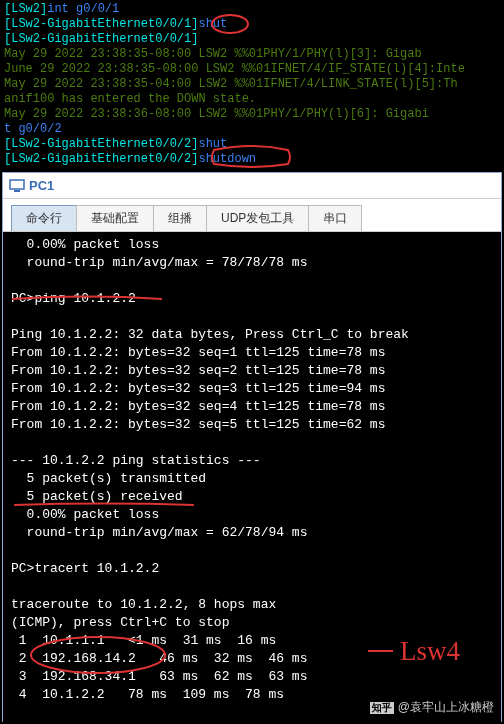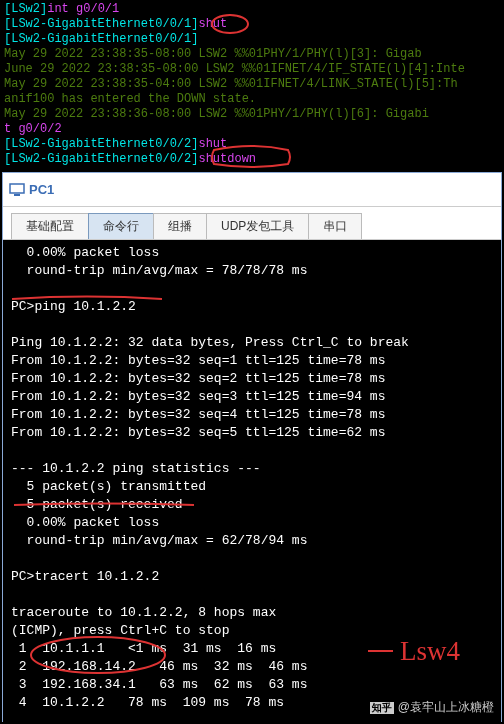--- a/index.html
+++ b/index.html
@@ -11,33 +11,33 @@
     font-size: 12px;
     overflow: hidden;
     position: relative;
   }
   .top-terminal {
     background: #000;
     padding: 2px 4px;
     line-height: 15px;
   }
   .bracket-cyan { color: #00e5e5; }
-  .yellow { color: #d946ef; }
+  .yellow { color: #3b82f6; }
   .cyan { color: #4d7c0f; }
   .window {
     position: absolute;
     top: 172px;
     left: 2px;
     right: 2px;
     bottom: 2px;
     background: #fff;
     border: 1px solid #8aa9d6;
   }
   .titlebar {
-    height: 34px;
+    height: 26px;
     background: #fff;
     display: flex;
     align-items: center;
     padding: 0 6px;
     border-bottom: 1px solid #ccc;
   }
   .titlebar-icon {
     width: 16px;
     height: 14px;
     margin-right: 4px;
@@ -143,22 +143,22 @@
   <div class="titlebar">
     <span class="titlebar-icon">
       <svg viewBox="0 0 16 14">
           <rect x="1" y="1" width="14" height="9" fill="none" stroke="#3b6db5" stroke-width="1.5"></rect>
           <rect x="5" y="11" width="6" height="2" fill="#3b6db5"></rect>
         </svg>
     </span>
     <span class="titlebar-text">PC1</span>
   </div>
   <div class="tabs">
+    <div class="tab active">命令行</div>
     <div class="tab">基础配置</div>
-    <div class="tab active">命令行</div>
     <div class="tab">组播</div>
     <div class="tab">UDP发包工具</div>
     <div class="tab">串口</div>
   </div>
   <div class="console" id="console"><div class="console-line">  0.00% packet loss</div><div class="console-line">  round-trip min/avg/max = 78/78/78 ms</div><div class="console-line">&nbsp;</div><div class="console-line">PC&gt;ping 10.1.2.2</div><div class="console-line">&nbsp;</div><div class="console-line">Ping 10.1.2.2: 32 data bytes, Press Ctrl_C to break</div><div class="console-line">From 10.1.2.2: bytes=32 seq=1 ttl=125 time=78 ms</div><div class="console-line">From 10.1.2.2: bytes=32 seq=2 ttl=125 time=78 ms</div><div class="console-line">From 10.1.2.2: bytes=32 seq=3 ttl=125 time=94 ms</div><div class="console-line">From 10.1.2.2: bytes=32 seq=4 ttl=125 time=78 ms</div><div class="console-line">From 10.1.2.2: bytes=32 seq=5 ttl=125 time=62 ms</div><div class="console-line">&nbsp;</div><div class="console-line">--- 10.1.2.2 ping statistics ---</div><div class="console-line">  5 packet(s) transmitted</div><div class="console-line">  5 packet(s) received</div><div class="console-line">  0.00% packet loss</div><div class="console-line">  round-trip min/avg/max = 62/78/94 ms</div><div class="console-line">&nbsp;</div><div class="console-line">PC&gt;tracert 10.1.2.2</div><div class="console-line">&nbsp;</div><div class="console-line">traceroute to 10.1.2.2, 8 hops max</div><div class="console-line">(ICMP), press Ctrl+C to stop</div><div class="console-line"> 1  10.1.1.1   &lt;1 ms  31 ms  16 ms</div><div class="console-line"> 2  192.168.14.2   46 ms  32 ms  46 ms</div><div class="console-line"> 3  192.168.34.1   63 ms  62 ms  63 ms</div><div class="console-line"> 4  10.1.2.2   78 ms  109 ms  78 ms</div><div class="console-line">&nbsp;</div><div class="console-line">PC&gt;</div></div>
 </div>
 
 <svg class="annot" style="top:294px;left:12px" width="150" height="10">
   <path class="red-line" d="M0,5 Q75,0 150,5"></path>
 </svg>

